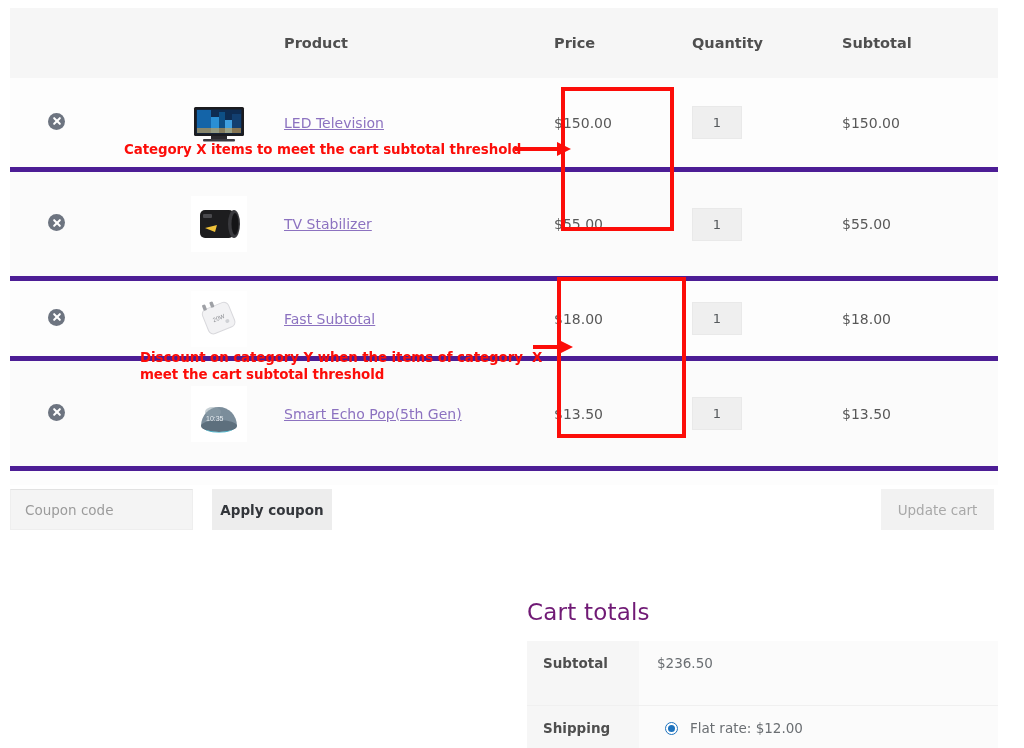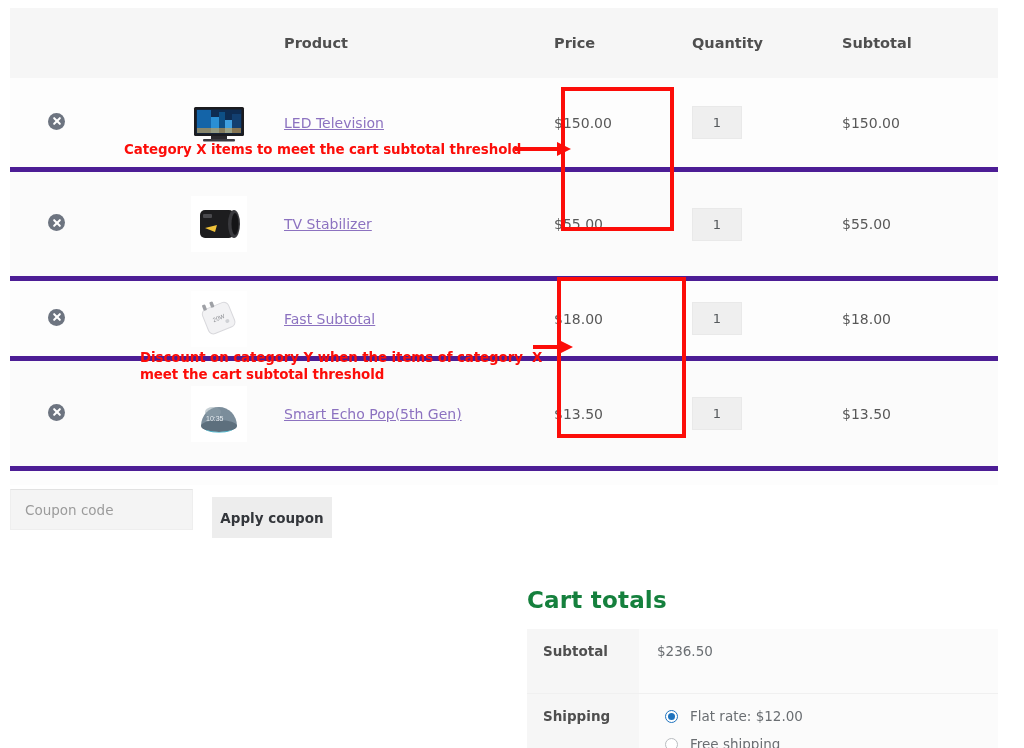--- a/index.html
+++ b/index.html
@@ -144,21 +144,20 @@
   .apply-coupon {
     position: absolute; left: 202px; top: 0;
     width: 120px; height: 41px;
     background: #ededed;
     border: none;
     font-size: 13.5px;
     font-weight: bold;
     color: #33363b;
     cursor: pointer;
     font-family: "DejaVu Sans", "Liberation Sans", sans-serif;
-    margin-top: 8px;
   }
   .update-cart {
     position: absolute; right: 4px; top: 0;
     width: 113px; height: 41px;
     background: #f2f2f2;
     border: none;
     font-size: 13.5px;
     color: #a8a8a8;
     cursor: pointer;
     font-family: "DejaVu Sans", "Liberation Sans", sans-serif;
@@ -166,23 +165,23 @@
 
   
   .totals-wrap {
     position: absolute;
     left: 527px;
     top: 583px;
     width: 471px;
   }
   .totals-title {
     font-size: 23px;
-    font-weight: bold;
-    color: #15803d;
-    margin: 4px 0 16px 0;
+    font-weight: normal;
+    color: #701a75;
+    margin: 16px 0 16px 0;
     letter-spacing: .2px;
   }
   table.totals-table {
     width: 471px;
     border-collapse: collapse;
     table-layout: fixed;
   }
   table.totals-table th {
     width: 96px;
     background: #f6f6f6;
@@ -400,20 +399,21 @@
       <tr>
         <td class="coupon-row-td" colspan="6"></td>
       </tr>
     </tbody>
   </table>
 </div>
 
 <div class="actions-bar">
   <input class="coupon-input" type="text" placeholder="Coupon code" style="">
   <button class="apply-coupon">Apply coupon</button>
+  <button class="update-cart">Update cart</button>
 </div>
 
 <div class="totals-wrap">
   <h2 class="totals-title">Cart totals</h2>
   <table class="totals-table">
     <tbody>
       <tr class="row-subtotal">
         <th>Subtotal</th>
         <td>$236.50</td>
       </tr>

